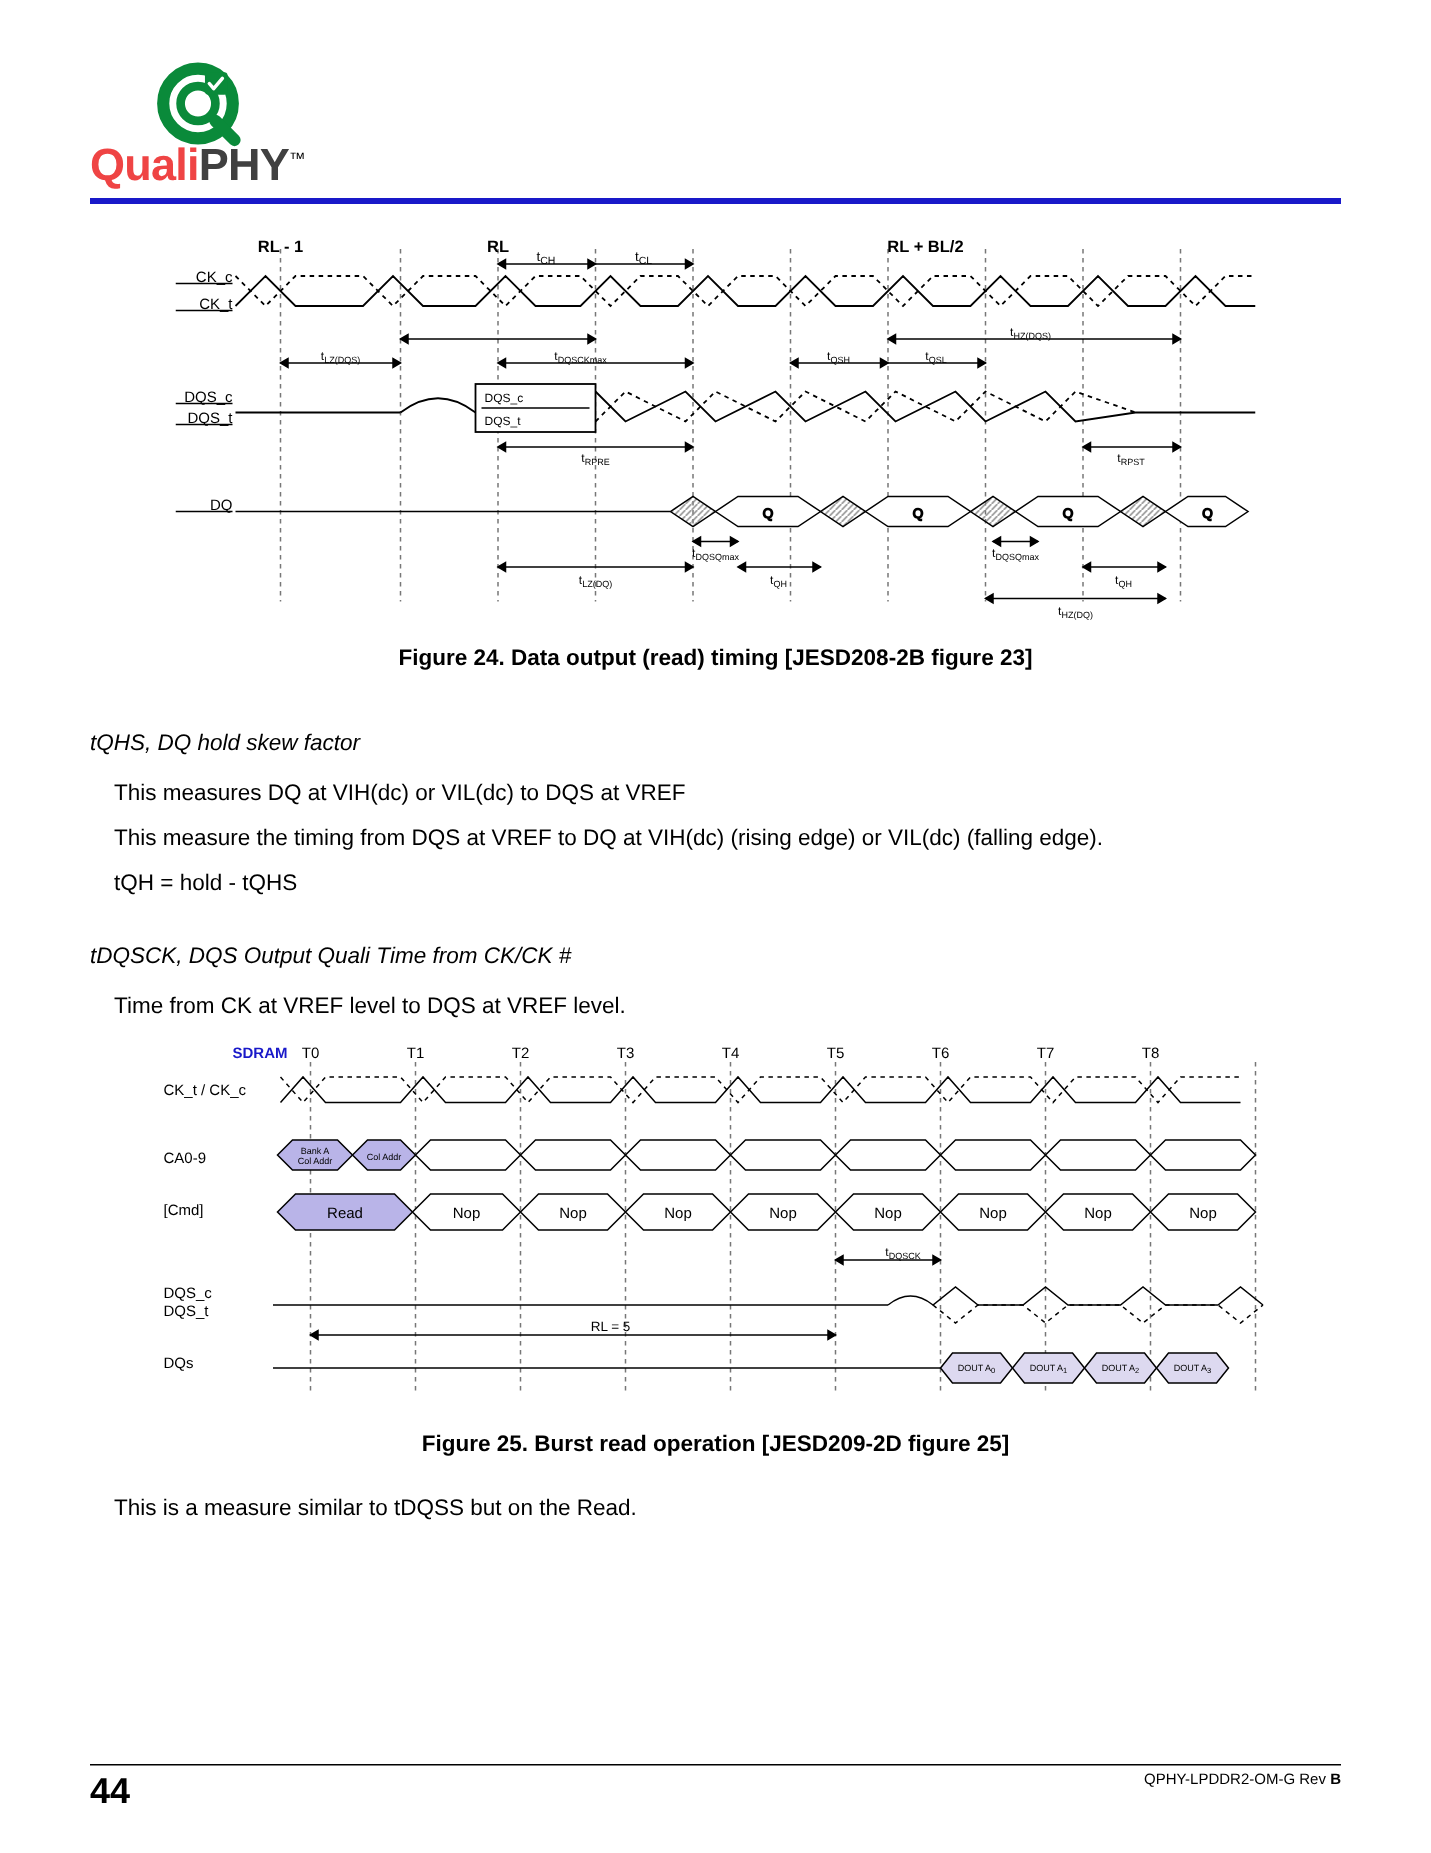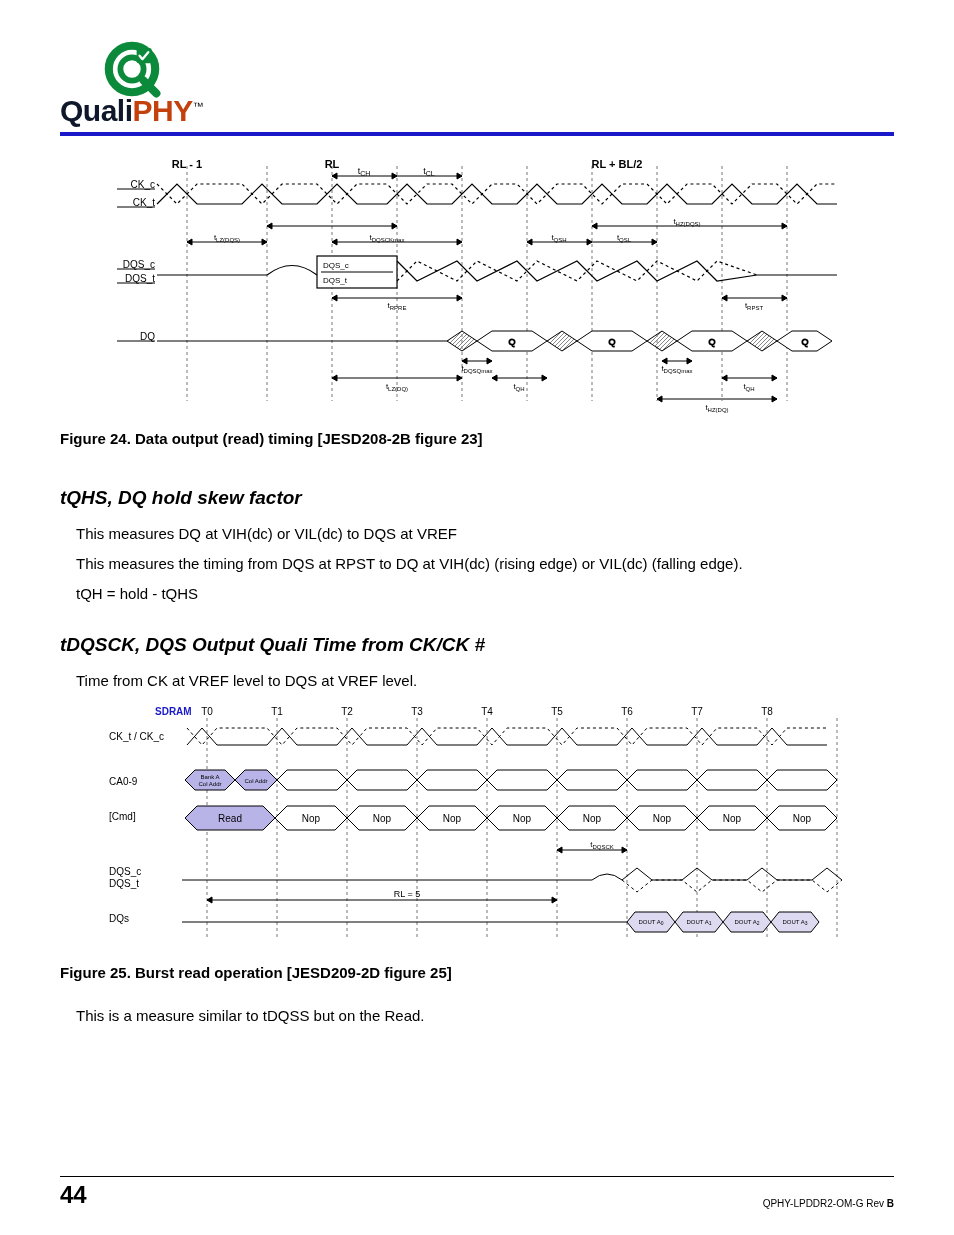--- a/index.html
+++ b/index.html
@@ -1,29 +1,29 @@
 <!DOCTYPE html>
 <html><head>
 <meta charset="utf-8">
 <style>
   html,body{margin:0;padding:0;background:#fff;font-family:Arial,Helvetica,sans-serif;color:#000}
   .page{width:954px;height:1235px;position:relative;margin:0 auto;box-sizing:border-box;padding:40px 60px 50px 60px}
   .header-row{display:flex;align-items:flex-end;justify-content:space-between;border-bottom:4px solid #1919c9;padding-bottom:4px;margin-bottom:20px}
   .logo{display:flex;flex-direction:column;align-items:center}
   .qp-mark{width:58px;height:58px}
   .brand{font-size:30px;font-weight:bold;letter-spacing:-0.5px;margin-top:-4px}
-  .brand .q{color:#0f172a}
-  .brand .phy{color:#c2410c}
+  .brand .q{color:#ef4444}
+  .brand .phy{color:#404040}
   .brand sup{font-size:11px;font-weight:normal;vertical-align:super}
   .figure{margin:0 0 10px 0}
   .figure svg{display:block;margin:0 auto}
-  .figcaption{text-align:left;font-weight:bold;font-size:15px;margin:14px 0 40px 0}
-  h4.section{font-style:italic;font-weight:bold;font-size:19px;margin:30px 0 14px 0}
+  .figcaption{text-align:center;font-weight:bold;font-size:15px;margin:14px 0 40px 0}
+  h4.section{font-style:italic;font-weight:normal;font-size:15px;margin:30px 0 14px 0}
   p.body{font-size:15px;line-height:1.45;margin:8px 16px}
-  .footer{position:absolute;left:60px;right:60px;bottom:26px;border-top:1px solid #000;display:flex;justify-content:space-between;align-items:flex-end;padding-top:4px}
+  .footer{position:absolute;left:60px;right:60px;bottom:26px;border-top:1px solid #000;display:flex;justify-content:space-between;align-items:flex-start;padding-top:4px}
   .pgnum{font-weight:bold;font-size:24px}
   .docid{font-size:10px}
   svg text{font-family:Arial,Helvetica,sans-serif}
 </style>
 </head>
 <body>
 
 <div class="page">
 
   <div class="header-row">
@@ -190,21 +190,21 @@
         <text x="632" y="233"><tspan>t</tspan><tspan font-size="6" dy="2">QH</tspan></text>
         <text x="600" y="254"><tspan>t</tspan><tspan font-size="6" dy="2">HZ(DQ)</tspan></text>
       </g>
     </svg>
   </div>
   <div class="figcaption">Figure 24. Data output (read) timing [JESD208-2B figure 23]</div>
 
   <h4 class="section">tQHS, DQ hold skew factor</h4>
   <p class="body">This measures DQ at VIH(dc) or VIL(dc) to DQS at VREF</p>
 
-  <p class="body">This measures the timing from DQS at RPST to DQ at VIH(dc) (rising edge) or VIL(dc) (falling edge).</p>
+  <p class="body">This measure the timing from DQS at VREF to DQ at VIH(dc) (rising edge) or VIL(dc) (falling edge).</p>
   <p class="body">tQH = hold - tQHS</p>
 
   <h4 class="section">tDQSCK, DQS Output Quali Time from CK/CK #</h4>
   <p class="body">Time from CK at VREF level to DQS at VREF level.</p>
 
   <div class="figure">
     <svg width="740" height="250" viewBox="0 0 740 250">
 
       <g stroke="#777" stroke-dasharray="3 3" stroke-width="1">
         <line x1="100" y1="18" x2="100" y2="240"></line>

